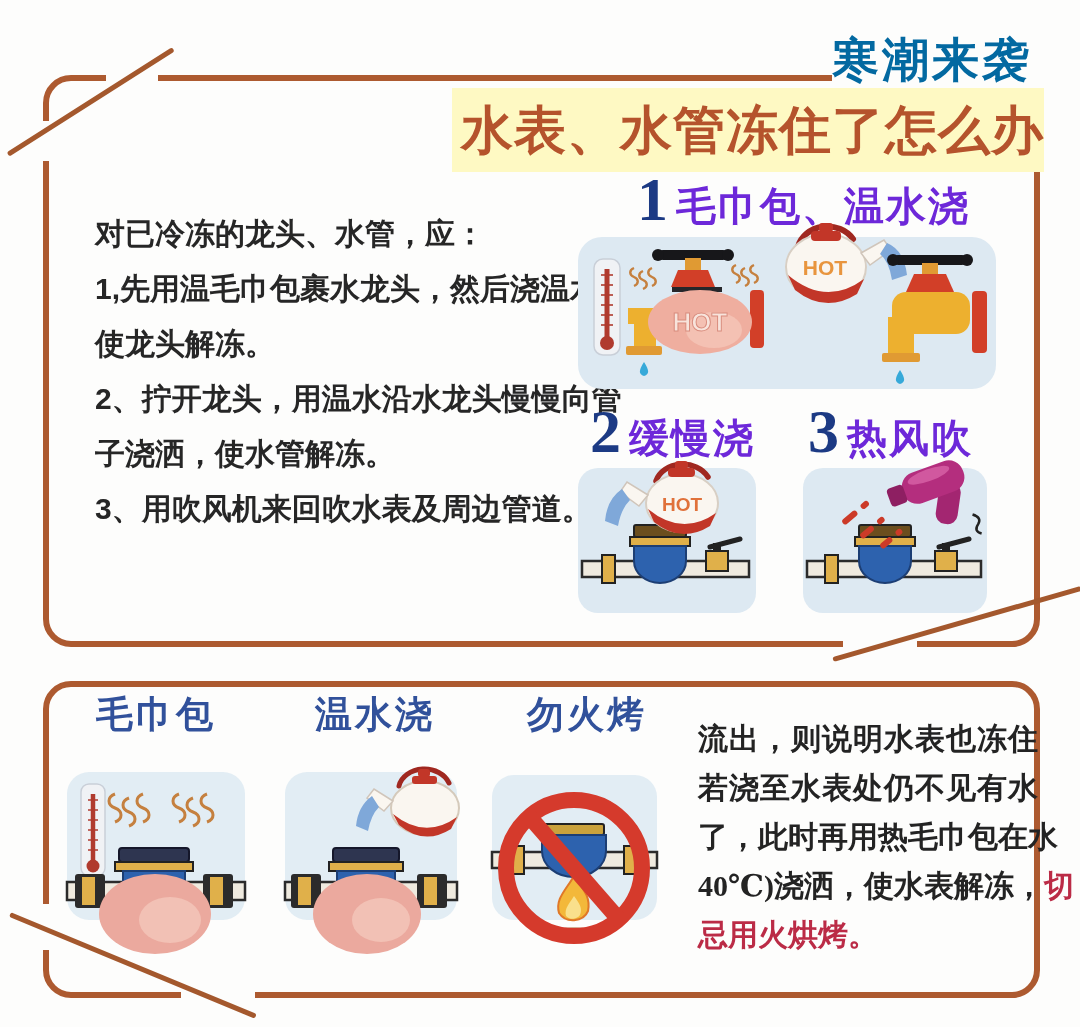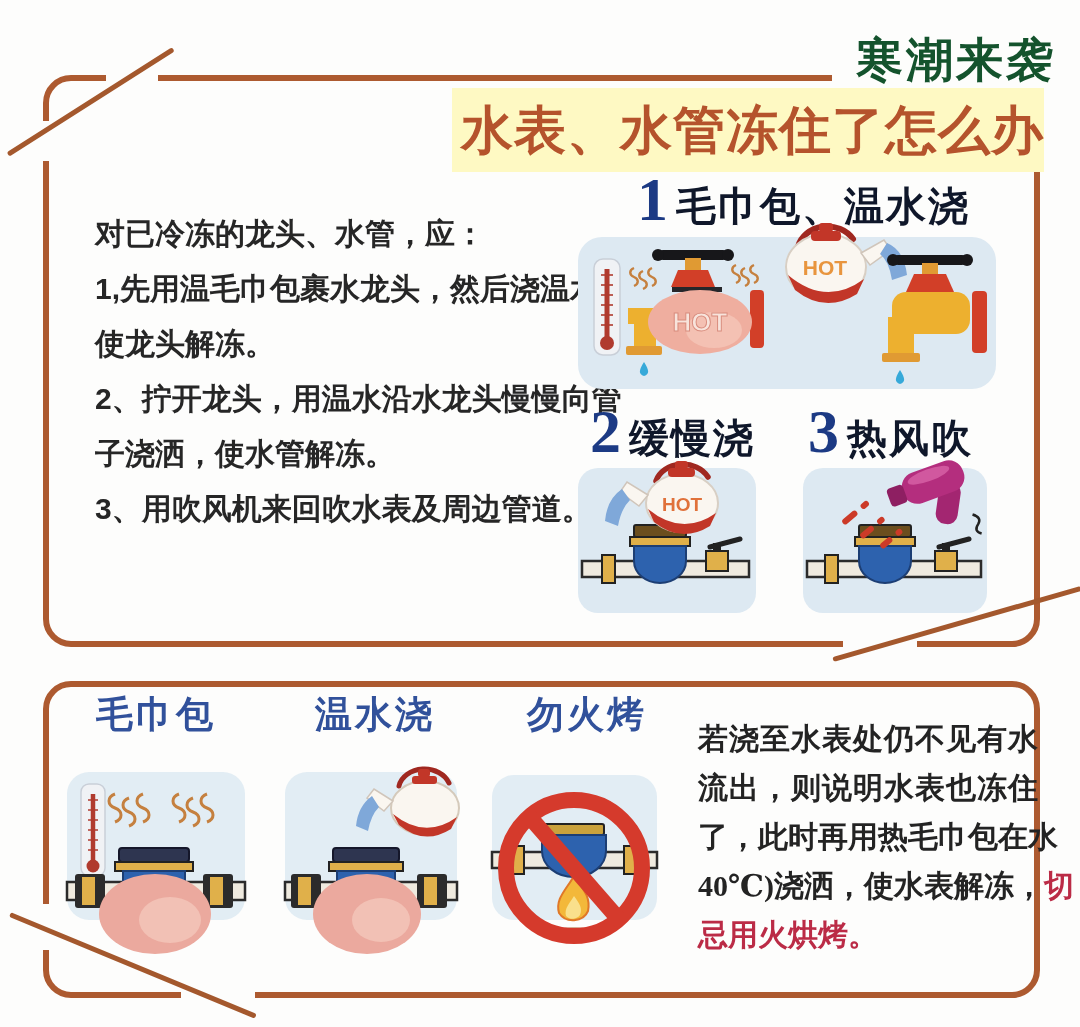--- a/index.html
+++ b/index.html
@@ -6,34 +6,34 @@
   .canvas{position:relative;width:1080px;height:1027px;background:#fdfdfc;overflow:hidden;
           font-family:"Liberation Sans","DejaVu Sans",sans-serif;}
   
   .frame{position:absolute;border:6px solid #ad5a30;border-radius:28px;background:transparent;}
   .frame-top{left:43px;top:75px;width:997px;height:572px;box-sizing:border-box;}
   .frame-bottom{left:43px;top:681px;width:997px;height:317px;box-sizing:border-box;}
   .gap{position:absolute;background:#fdfdfc;}
   .slash{position:absolute;height:5px;background:#a4582d;border-radius:3px;transform-origin:0 50%;}
   
   .badge{position:absolute;left:832px;top:28px;width:248px;height:64px;background:#fdfdfc;
-         font-size:47px;font-weight:900;color:#14532d;letter-spacing:3px;text-align:center;
+         font-size:47px;font-weight:900;color:#0369a1;letter-spacing:3px;text-align:left;
          line-height:64px;}
   .main-title{position:absolute;left:452px;top:88px;width:592px;height:84px;background:#fef9c3;
          font-size:52px;font-weight:900;color:#b5532c;letter-spacing:1px;text-align:right;
          line-height:84px;white-space:nowrap;}
   
   .intro{position:absolute;left:95px;top:206px;width:470px;
          font-family:Liberation Sans, sans-serif;font-size:30px;color:#262626;}
   .intro-line{height:55px;line-height:55px;white-space:nowrap;font-weight:600;}
   
   .method{position:absolute;display:flex;align-items:flex-start;}
   .method-num{font-family:"Liberation Serif","DejaVu Serif",serif;font-size:62px;line-height:62px;
               font-weight:900;color:#1c3a84;}
-  .method-label{font-size:40px;line-height:40px;font-weight:700;color:#0f172a;margin-left:8px;
+  .method-label{font-size:40px;line-height:40px;font-weight:700;color:#6d28d9;margin-left:8px;
                 margin-top:18px;letter-spacing:2px;white-space:nowrap;}
   
   .panel{position:absolute;background:#dde9f2;border-radius:24px;}
   .panel-soft{background:#e2edf4;}
   
   .col-label{position:absolute;top:690px;font-size:37px;font-weight:700;color:#31519b;
              letter-spacing:3px;text-align:center;}
   
   .note{position:absolute;left:698px;top:714px;width:340px;
         font-family:"Liberation Serif","DejaVu Serif",serif;font-size:30px;color:#232323;}
@@ -302,20 +302,20 @@
       <circle cx="82" cy="108" r="68" fill="none" stroke="#d53a2c" stroke-width="16"></circle>
       <line x1="36" y1="55" x2="130" y2="163" stroke="#d53a2c" stroke-width="16"></line>
     </g>
   </svg>
 
   <div class="col-label" style="left:67px;width:178px;">毛巾包</div>
   <div class="col-label" style="left:285px;width:180px;">温水浇</div>
   <div class="col-label" style="left:492px;width:190px;">勿火烤</div>
 
   <div class="note">
+    <div class="note-line">流出，则说明水表也冻住</div>
     <div class="note-line">若浇至水表处仍不见有水</div>
-    <div class="note-line">流出，则说明水表也冻住</div>
     <div class="note-line">了，此时再用热毛巾包在水</div>
     <div class="note-line"><span>40℃)浇洒，使水表解冻，</span><span class="warn">切</span></div>
     <div class="note-line last"><span class="warn">忌用火烘烤。</span></div>
   </div>
 
 </div>
 
 </body></html>

